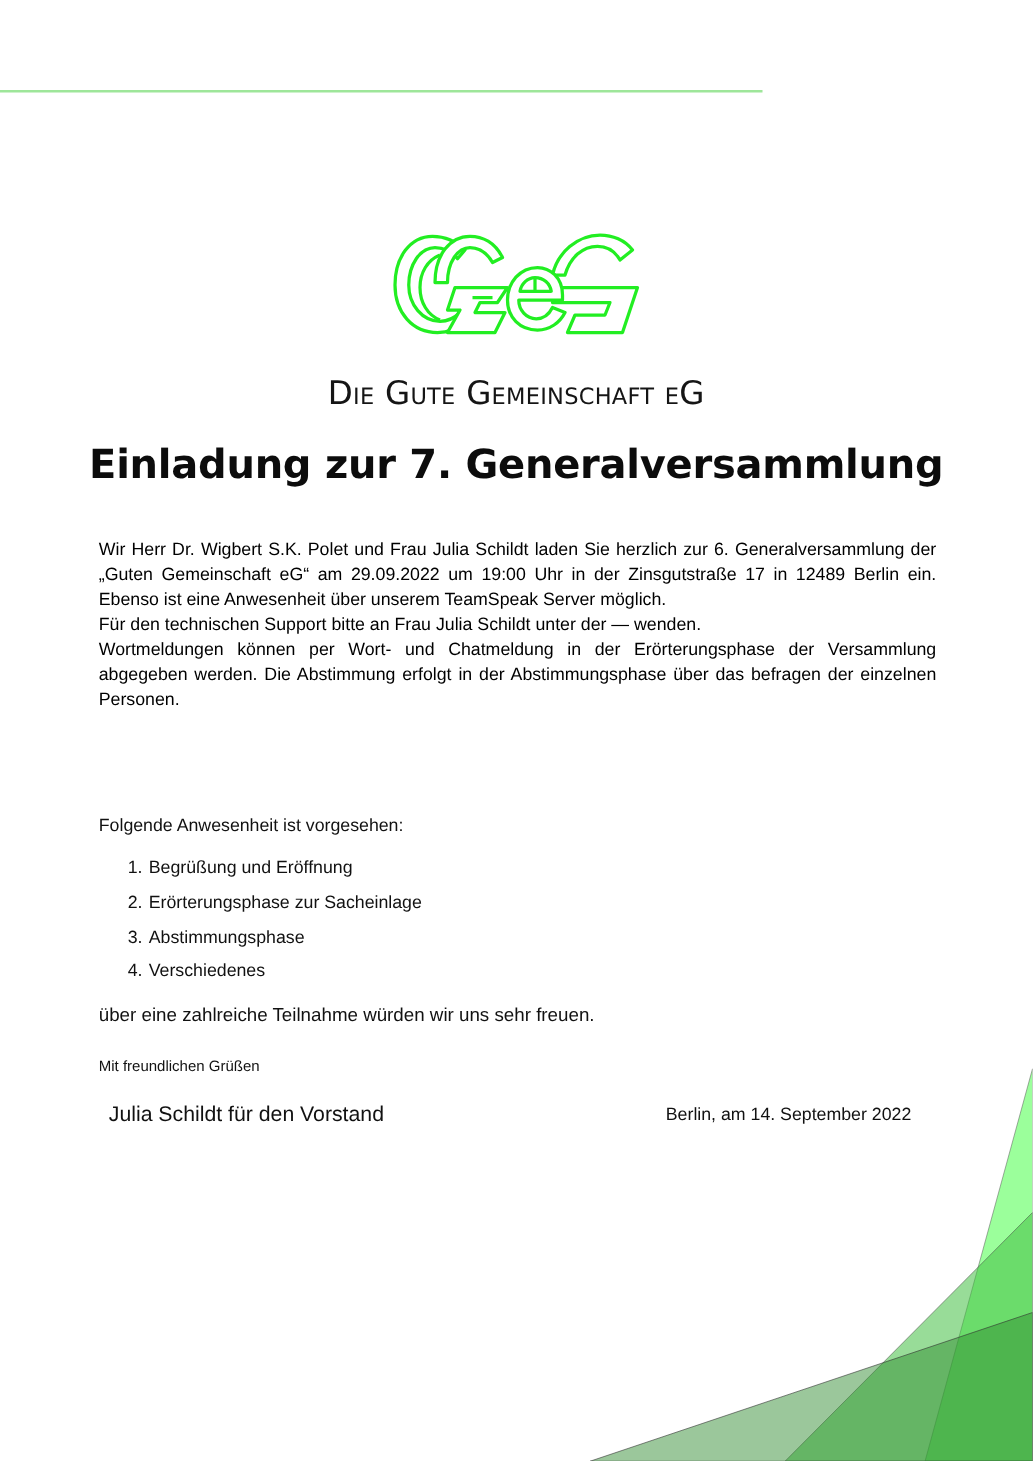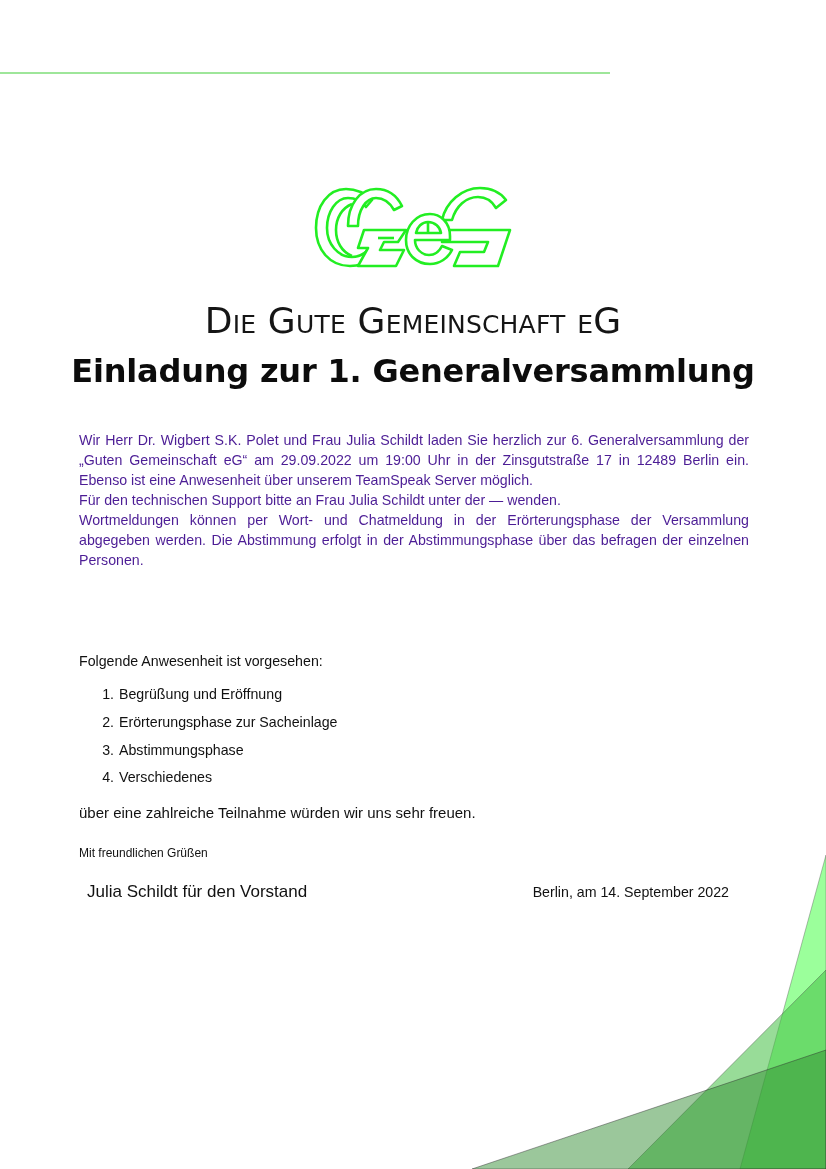--- a/index.html
+++ b/index.html
@@ -10,33 +10,33 @@
     }
     .top-rule {
       position: absolute; left: 0; top: 72px; width: 610px; height: 2px;
       background: #9ee69a;
     }
     .logo {
       position: absolute; left: 314px; top: 186px; width: 200px; height: 88px;
     }
     .org-name {
       position: absolute; left: 0; width: 826px; top: 300px; text-align: center;
-      font-size: 36px; letter-spacing: 0.2px; color: #151515;
+      font-size: 26px; letter-spacing: 0.2px; color: #151515;
       font-variant: small-caps; font-family: "DejaVu Sans", sans-serif;
       font-weight: normal;
     }
     .title {
       position: absolute; left: 0; width: 826px; top: 352px; text-align: center;
       font-size: 32px; font-weight: bold; color: #0c0c0c;
       font-family: "DejaVu Sans", sans-serif; letter-spacing: -0.2px;
     }
     .body-text {
       position: absolute; left: 79px; top: 430px; width: 670px;
       font-size: 14.2px; line-height: 20px; text-align: justify;
-      font-family: "Liberation Sans", sans-serif; color: #4c1d95;
+      font-family: "Liberation Sans", sans-serif; color: #000000;
     }
     .body-text p { margin: 0; }
     .agenda-intro {
       position: absolute; left: 79px; top: 651px;
       font-size: 14.2px; line-height: 20px;
       font-family: "Liberation Sans", sans-serif;
     }
     .agenda {
       position: absolute; left: 79px; top: 684px; margin: 0; padding: 0; list-style: none;
       font-size: 14.2px; font-family: "Liberation Sans", sans-serif;
@@ -89,21 +89,21 @@
     <path d="M132 44 L196 44 L184 80 L140 80 L146 66 L170 66 L174 56 L128 56 Z"></path>
 
     <path d="M136 50 C136 36 126 28 116 28 C102 28 92 40 92 54 C92 68 102 78 116 78 C126 78 134 72 138 64 L128 60 C125 66 120 69 115 69 C107 69 101 62 101 54 L136 54 Z"></path>
     <path d="M102 47 C103 41 108 36 114 36 C121 36 126 41 127 47 Z"></path>
     <path d="M114 36 L114 47" fill="none"></path>
   </g>
 </svg>
 
 <div class="org-name">Die Gute Gemeinschaft eG</div>
 
-<div class="title">Einladung zur 1. Generalversammlung</div>
+<div class="title">Einladung zur 7. Generalversammlung</div>
 
 <div class="body-text">
   <p>Wir Herr Dr. Wigbert S.K. Polet und Frau Julia Schildt laden Sie herzlich zur 6. Generalversammlung der „Guten Gemeinschaft eG“ am 29.09.2022 um 19:00 Uhr in der Zinsgutstraße 17 in 12489 Berlin ein. Ebenso ist eine Anwesenheit über unserem TeamSpeak Server möglich.</p>
   <p>Für den technischen Support bitte an Frau Julia Schildt unter der — wenden.</p>
   <p>Wortmeldungen können per Wort- und Chatmeldung in der Erörterungsphase der Versammlung abgegeben werden. Die Abstimmung erfolgt in der Abstimmungsphase über das befragen der einzelnen Personen.</p>
 </div>
 
 <div class="agenda-intro">Folgende Anwesenheit ist vorgesehen:</div>
 
 <ol class="agenda">

